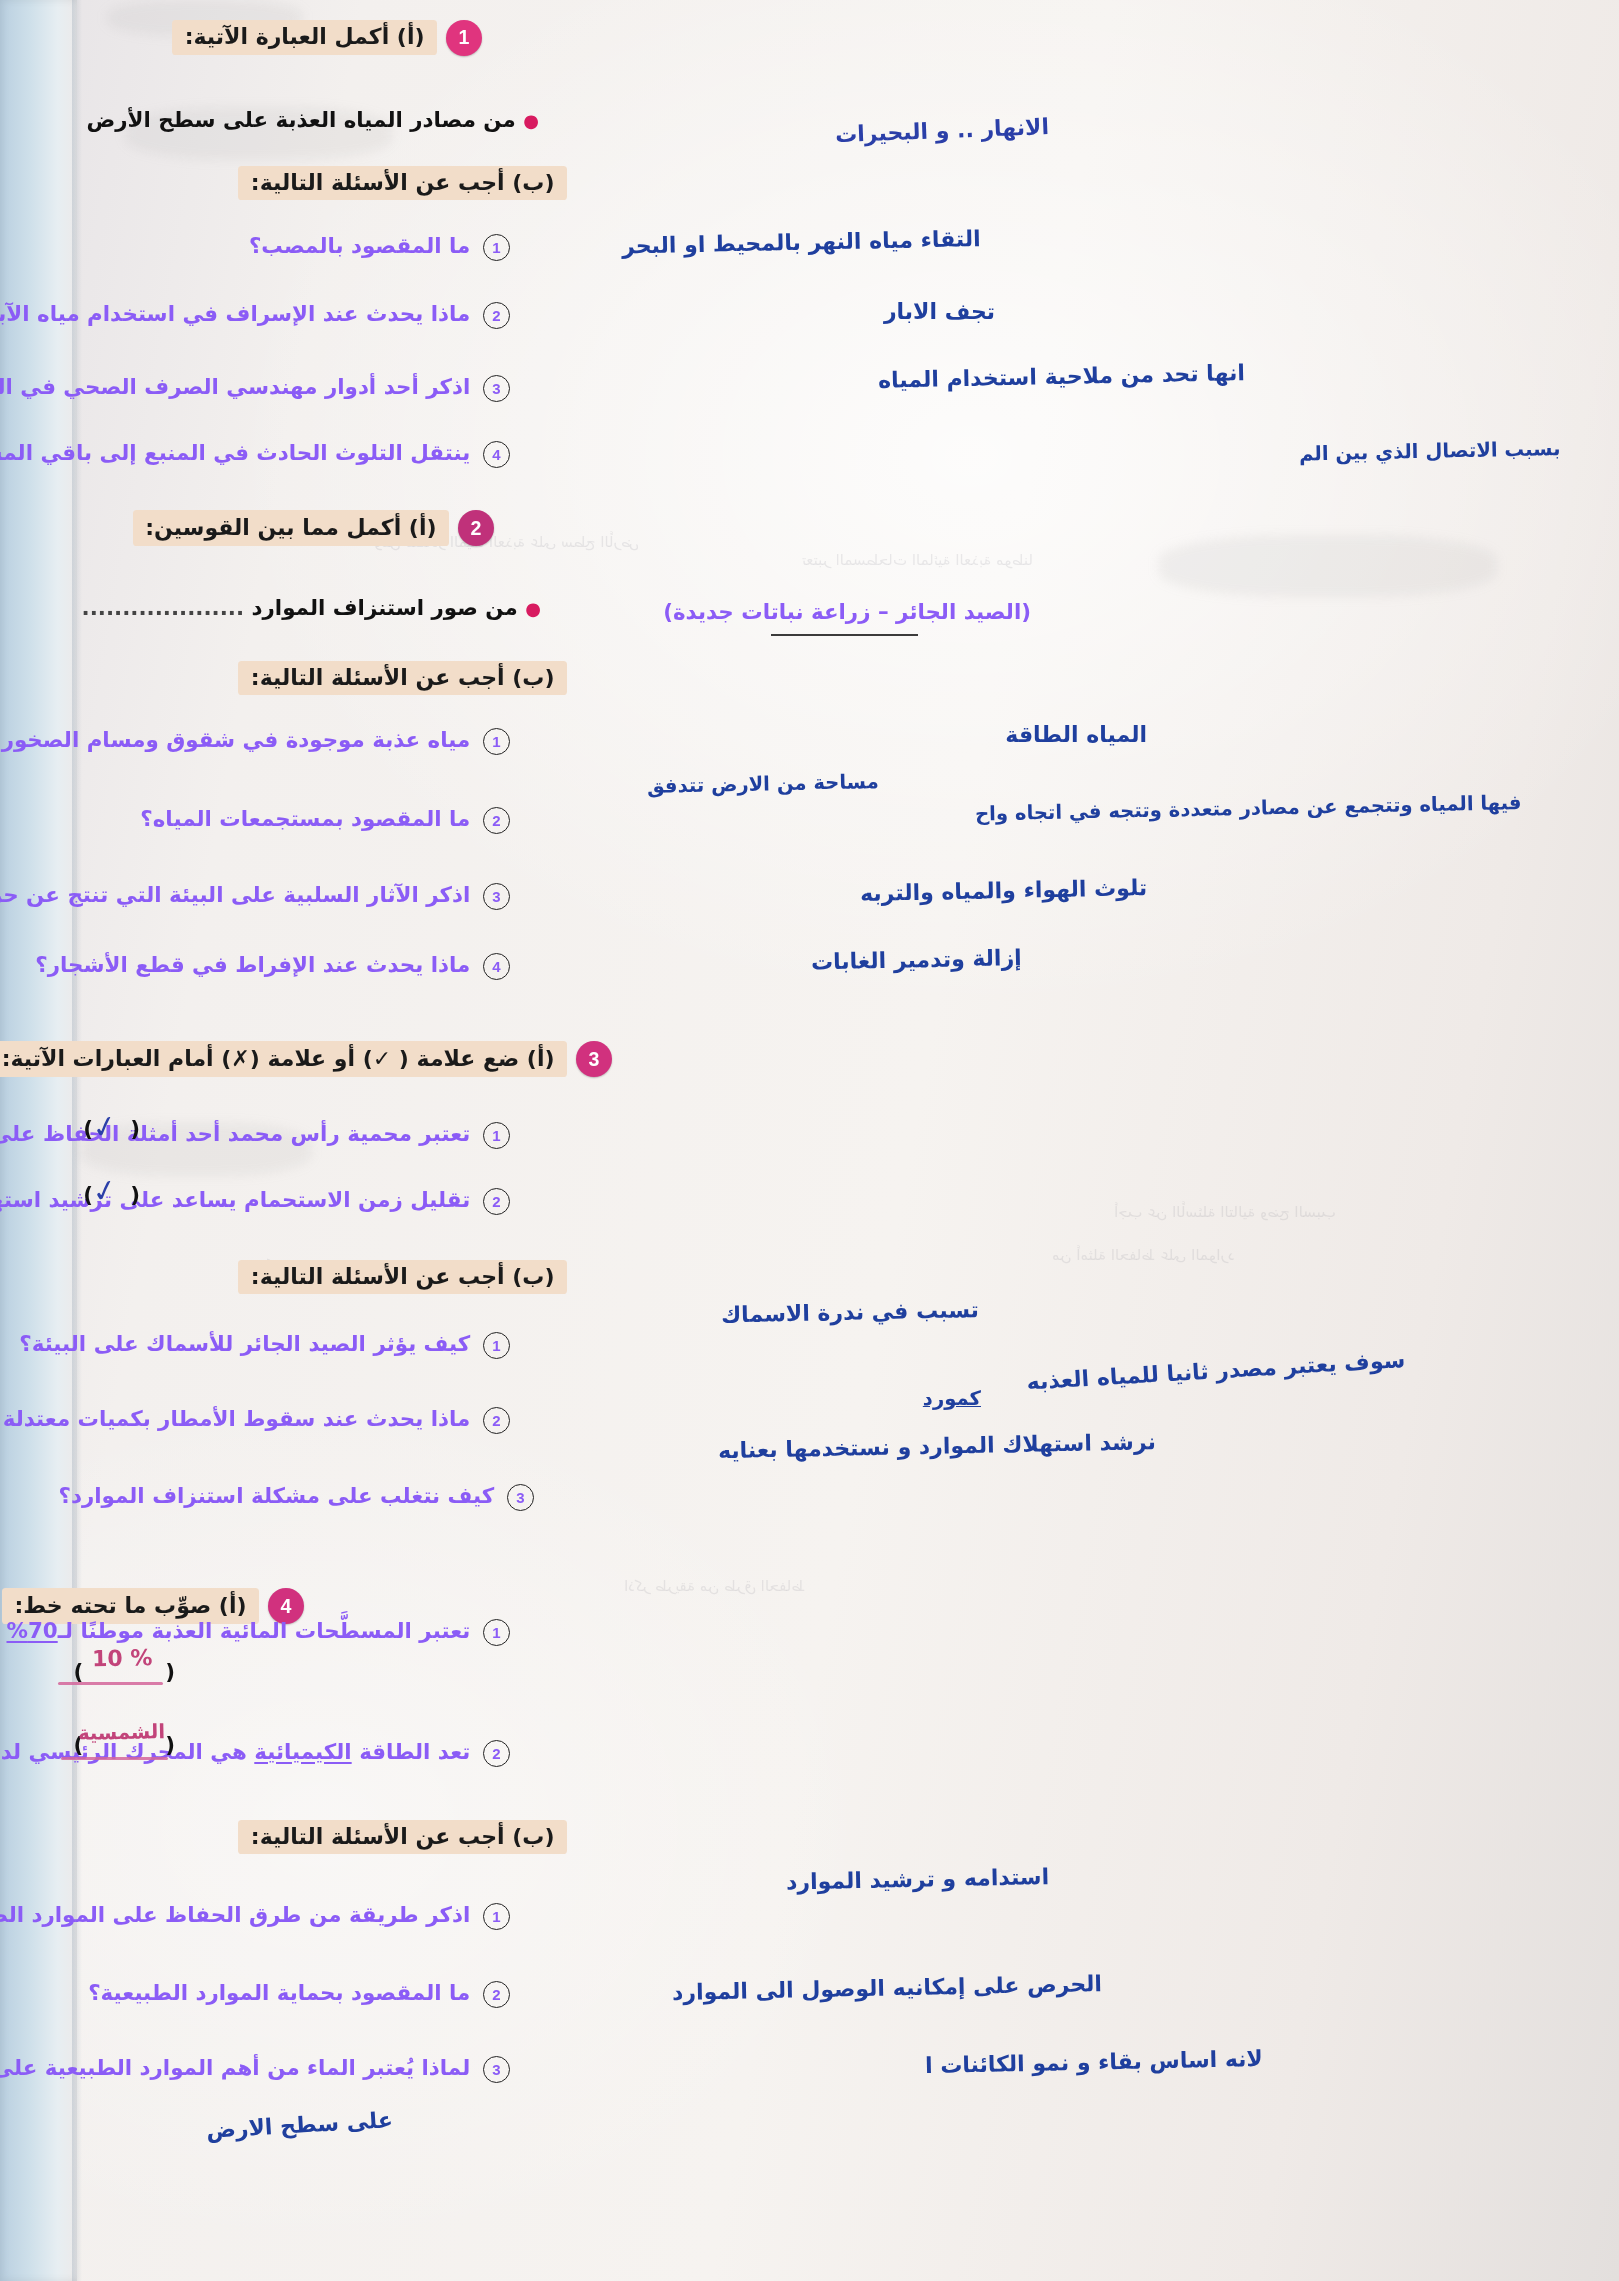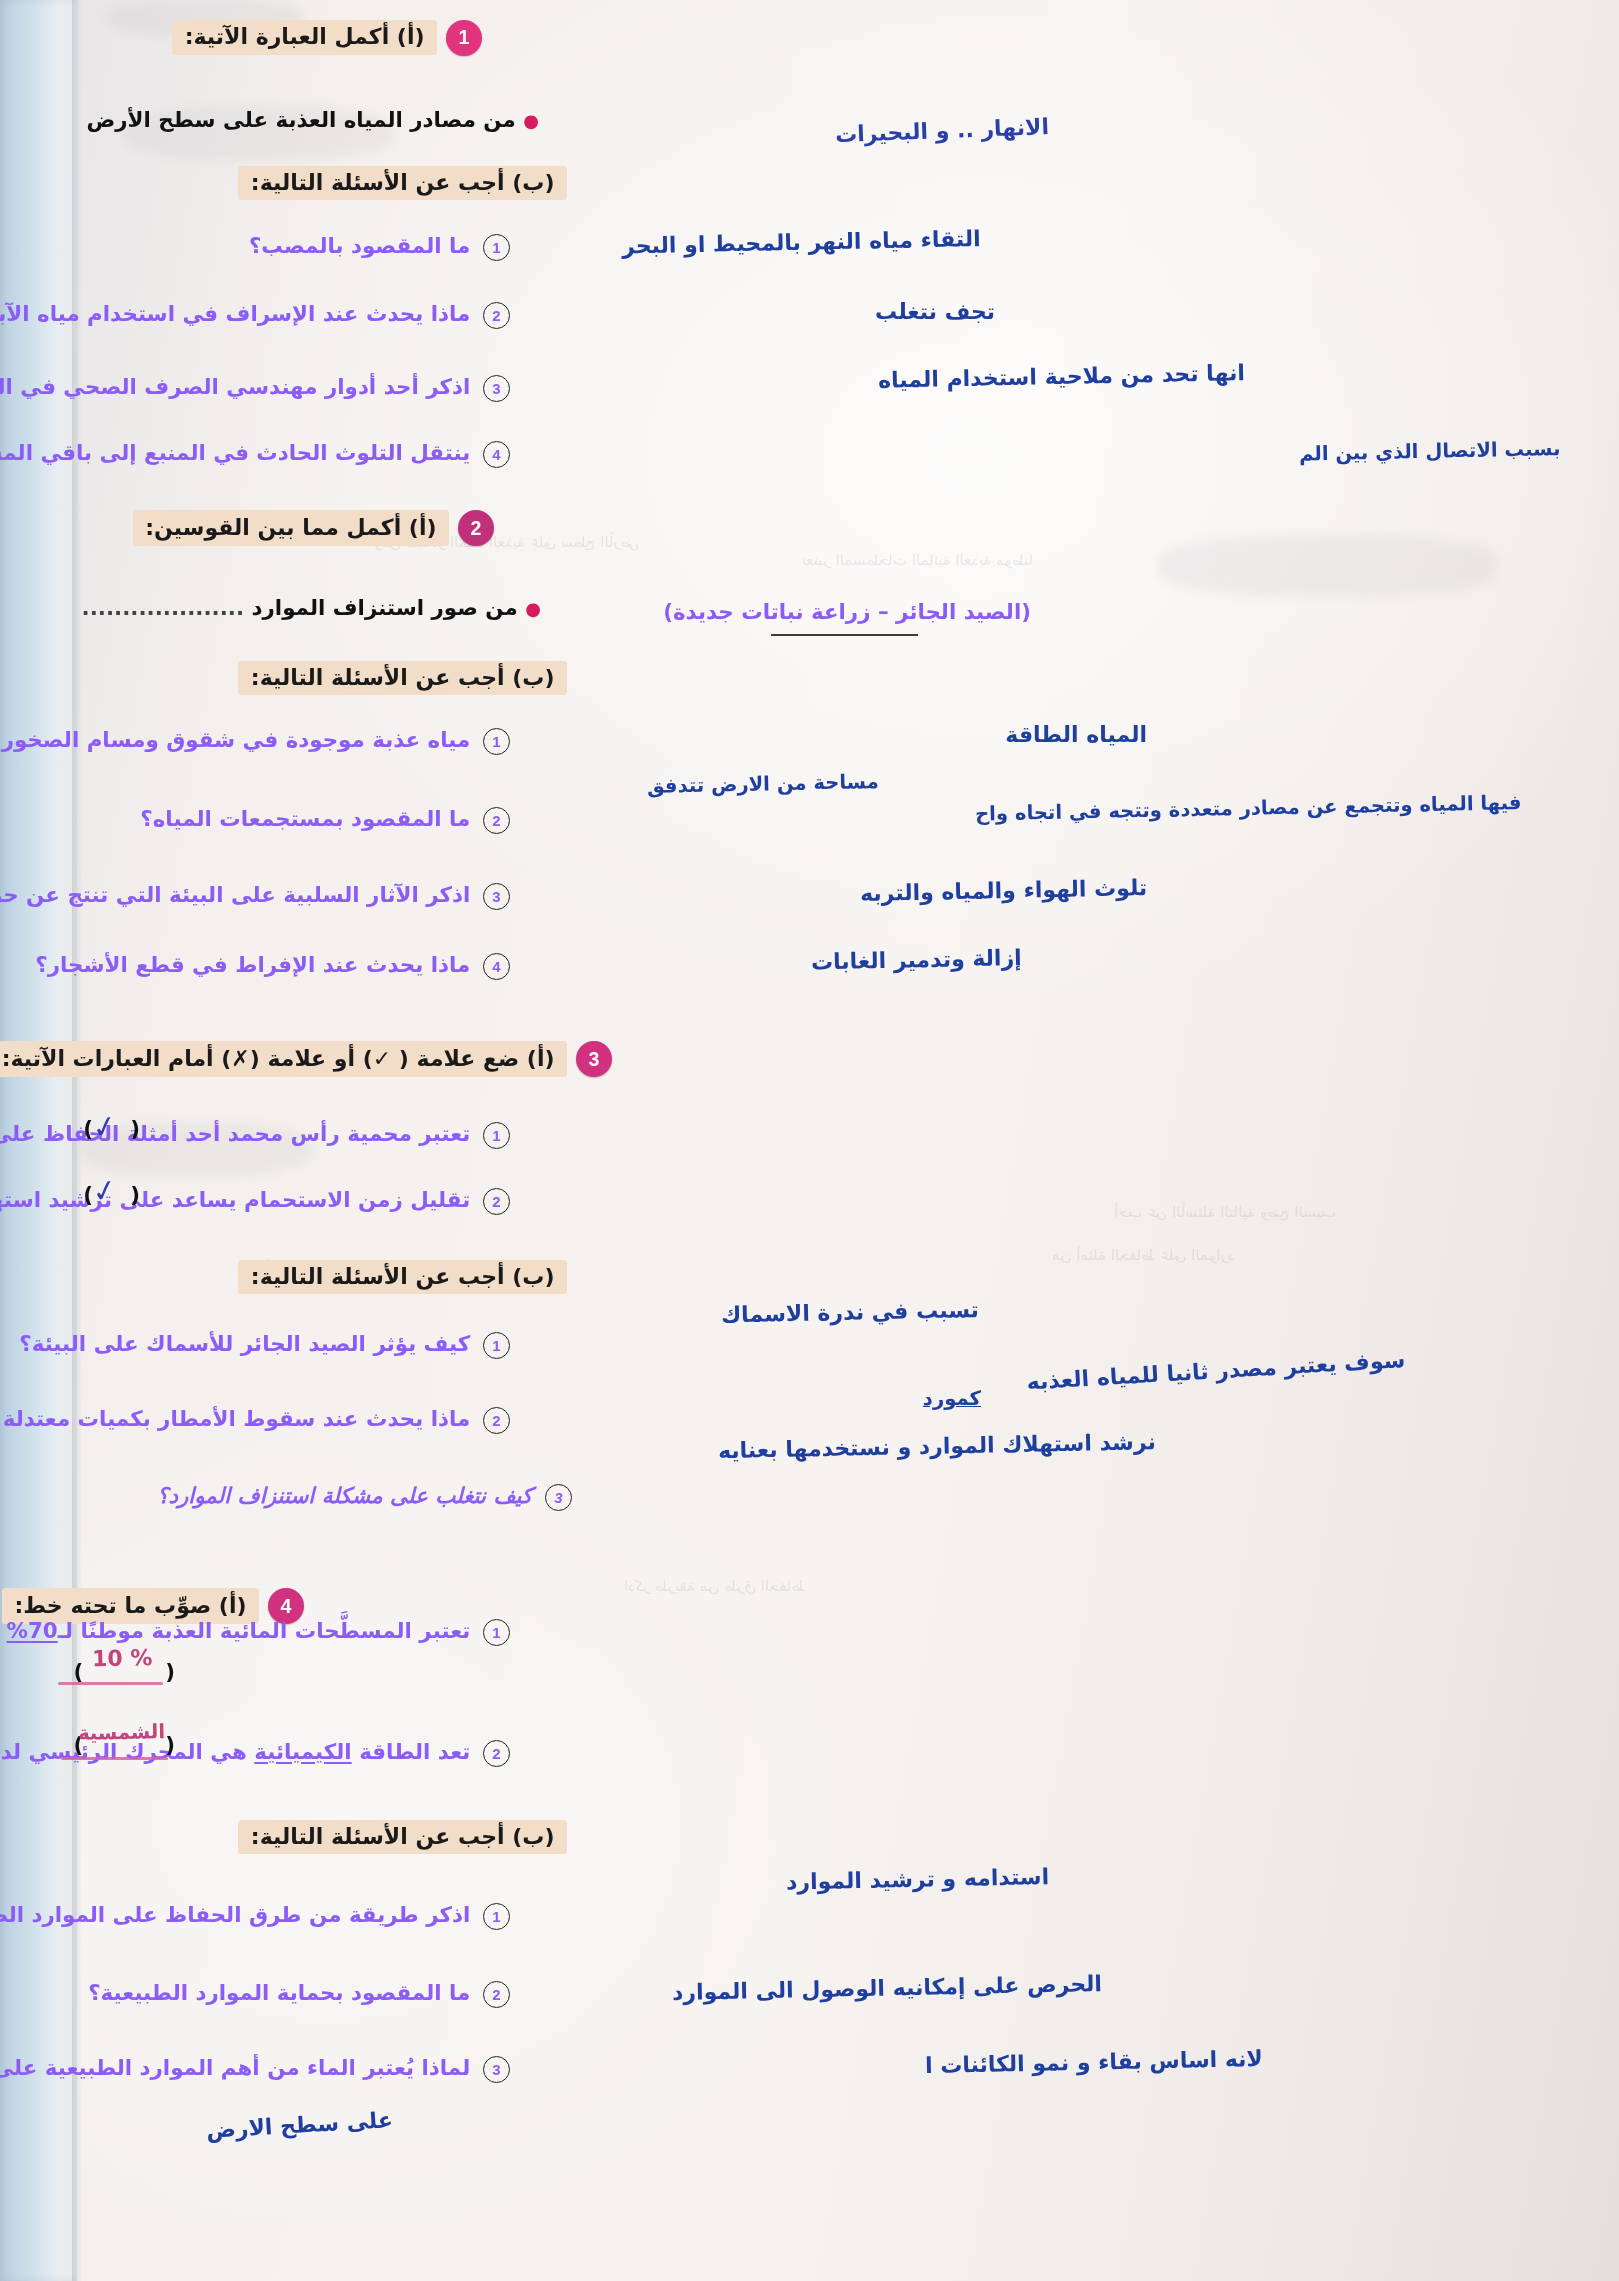--- a/index.html
+++ b/index.html
@@ -149,21 +149,21 @@
   <div class="item" style="right:1109px;top:233px;">
     <span class="circnum">1</span>
     <span>ما المقصود بالمصب؟</span>
   </div>
   <div class="hw blue tilt3" style="right:638px;top:226px;">التقاء مياه النهر بالمحيط او البحر</div>
 
   <div class="item" style="right:1109px;top:301px;">
     <span class="circnum">2</span>
     <span>ماذا يحدث عند الإسراف في استخدام مياه الآبار؟</span>
   </div>
-  <div class="hw blue" style="right:624px;top:299px;">تجف نتغلب</div>
+  <div class="hw blue" style="right:624px;top:299px;">تجف الابار</div>
 
   <div class="item" style="right:1109px;top:374px;">
     <span class="circnum">3</span>
     <span>اذكر أحد أدوار مهندسي الصرف الصحي في المجتمعات.</span>
   </div>
   <div class="hw blue tilt3" style="right:374px;top:360px;">انها تحد من ملاحية استخدام المياه</div>
 
   <div class="item" style="right:1109px;top:440px;">
     <span class="circnum">4</span>
     <span>ينتقل التلوث الحادث في المنبع إلى باقي المسطَّحات المائية. وضِّح السبب.</span>
@@ -237,21 +237,21 @@
   </div>
   <div class="hw blue tilt3" style="right:640px;top:1297px;">تسبب في ندرة الاسماك</div>
 
   <div class="item" style="right:1109px;top:1406px;">
     <span class="circnum">2</span>
     <span>ماذا يحدث عند سقوط الأمطار بكميات معتدلة على نهر؟</span>
   </div>
   <div class="hw blue tilt2" style="right:214px;top:1347px;">سوف يعتبر مصدر ثانيا للمياه العذبه</div>
   <div class="hw blue small" style="right:638px;top:1387px;text-decoration:underline;">كمورد</div>
 
-  <div class="item" style="right:1047px;top:1483px;font-style:italic;">
+  <div class="item" style="right:1085px;top:1483px;">
     <span class="circnum">3</span>
     <span>كيف نتغلب على مشكلة استنزاف الموارد؟</span>
   </div>
   <div class="hw blue tilt3" style="right:463px;top:1429px;">نرشد استهلاك الموارد و نستخدمها بعنايه</div>
 
   <div class="qhead" style="right:1315px;top:1588px;">
     <span class="qnum" style="background:#d1317e;">4</span>
     <span class="qtitle">(أ) صوِّب ما تحته خط:</span>
   </div>
 

